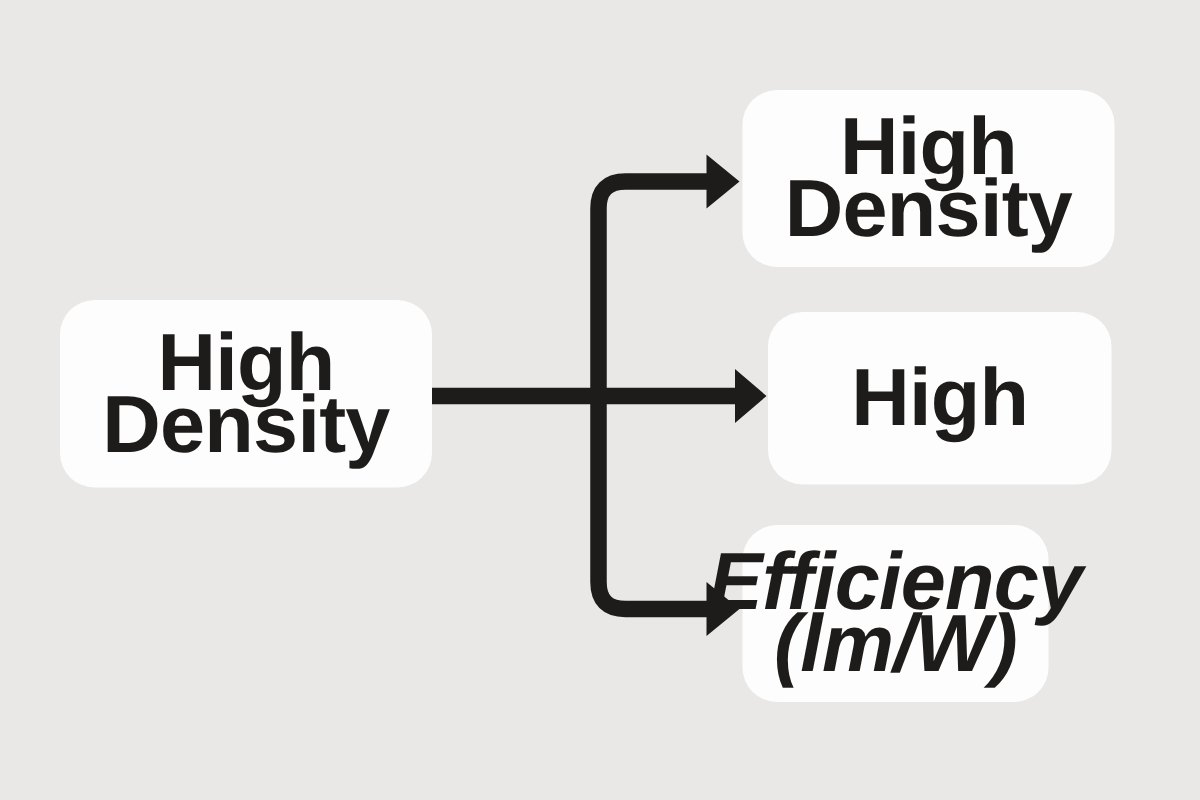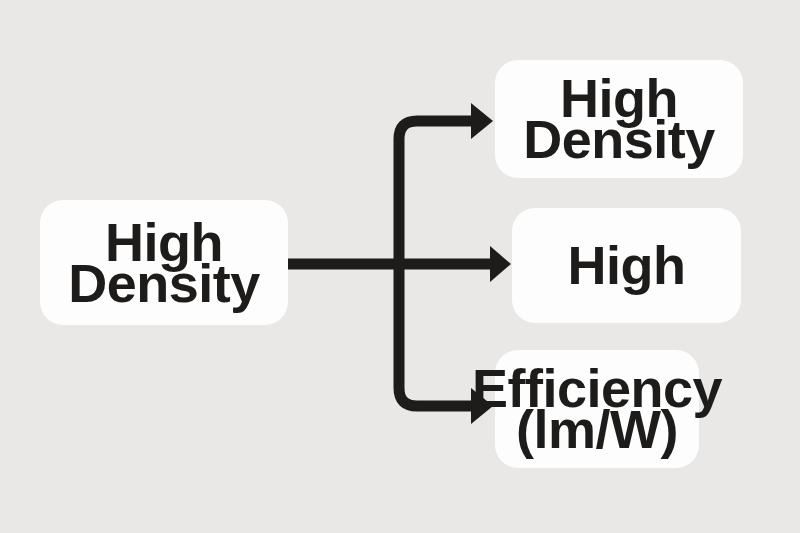--- a/index.html
+++ b/index.html
@@ -46,21 +46,21 @@
     line-height: 41px;
     letter-spacing: -0.5px;
   }
   .node span {
     display: block;
     white-space: nowrap;
   }
   .node-source     { left: 40px;  top: 200px; width: 248px; height: 125px; }
   .node-lumens     { left: 495px; top: 60px;  width: 248px; height: 118px; }
   .node-wattage    { left: 512px; top: 208px; width: 229px; height: 115px; }
-  .node-efficiency { left: 495px; top: 350px; width: 204px; height: 118px; }
+  .node-efficiency { left: 495px; top: 350px; width: 204px; height: 118px; font-style: italic; }
 </style>
 </head>
 <body>
 
 <div class="stage">
 
   <svg class="arrows" width="800" height="533" viewBox="0 0 800 533" aria-hidden="true">
 
     <path class="arrow-shaft" d="M 286 264 H 490"></path>
     <polygon class="arrow-head" points="490,246 511,264 490,282"></polygon>

